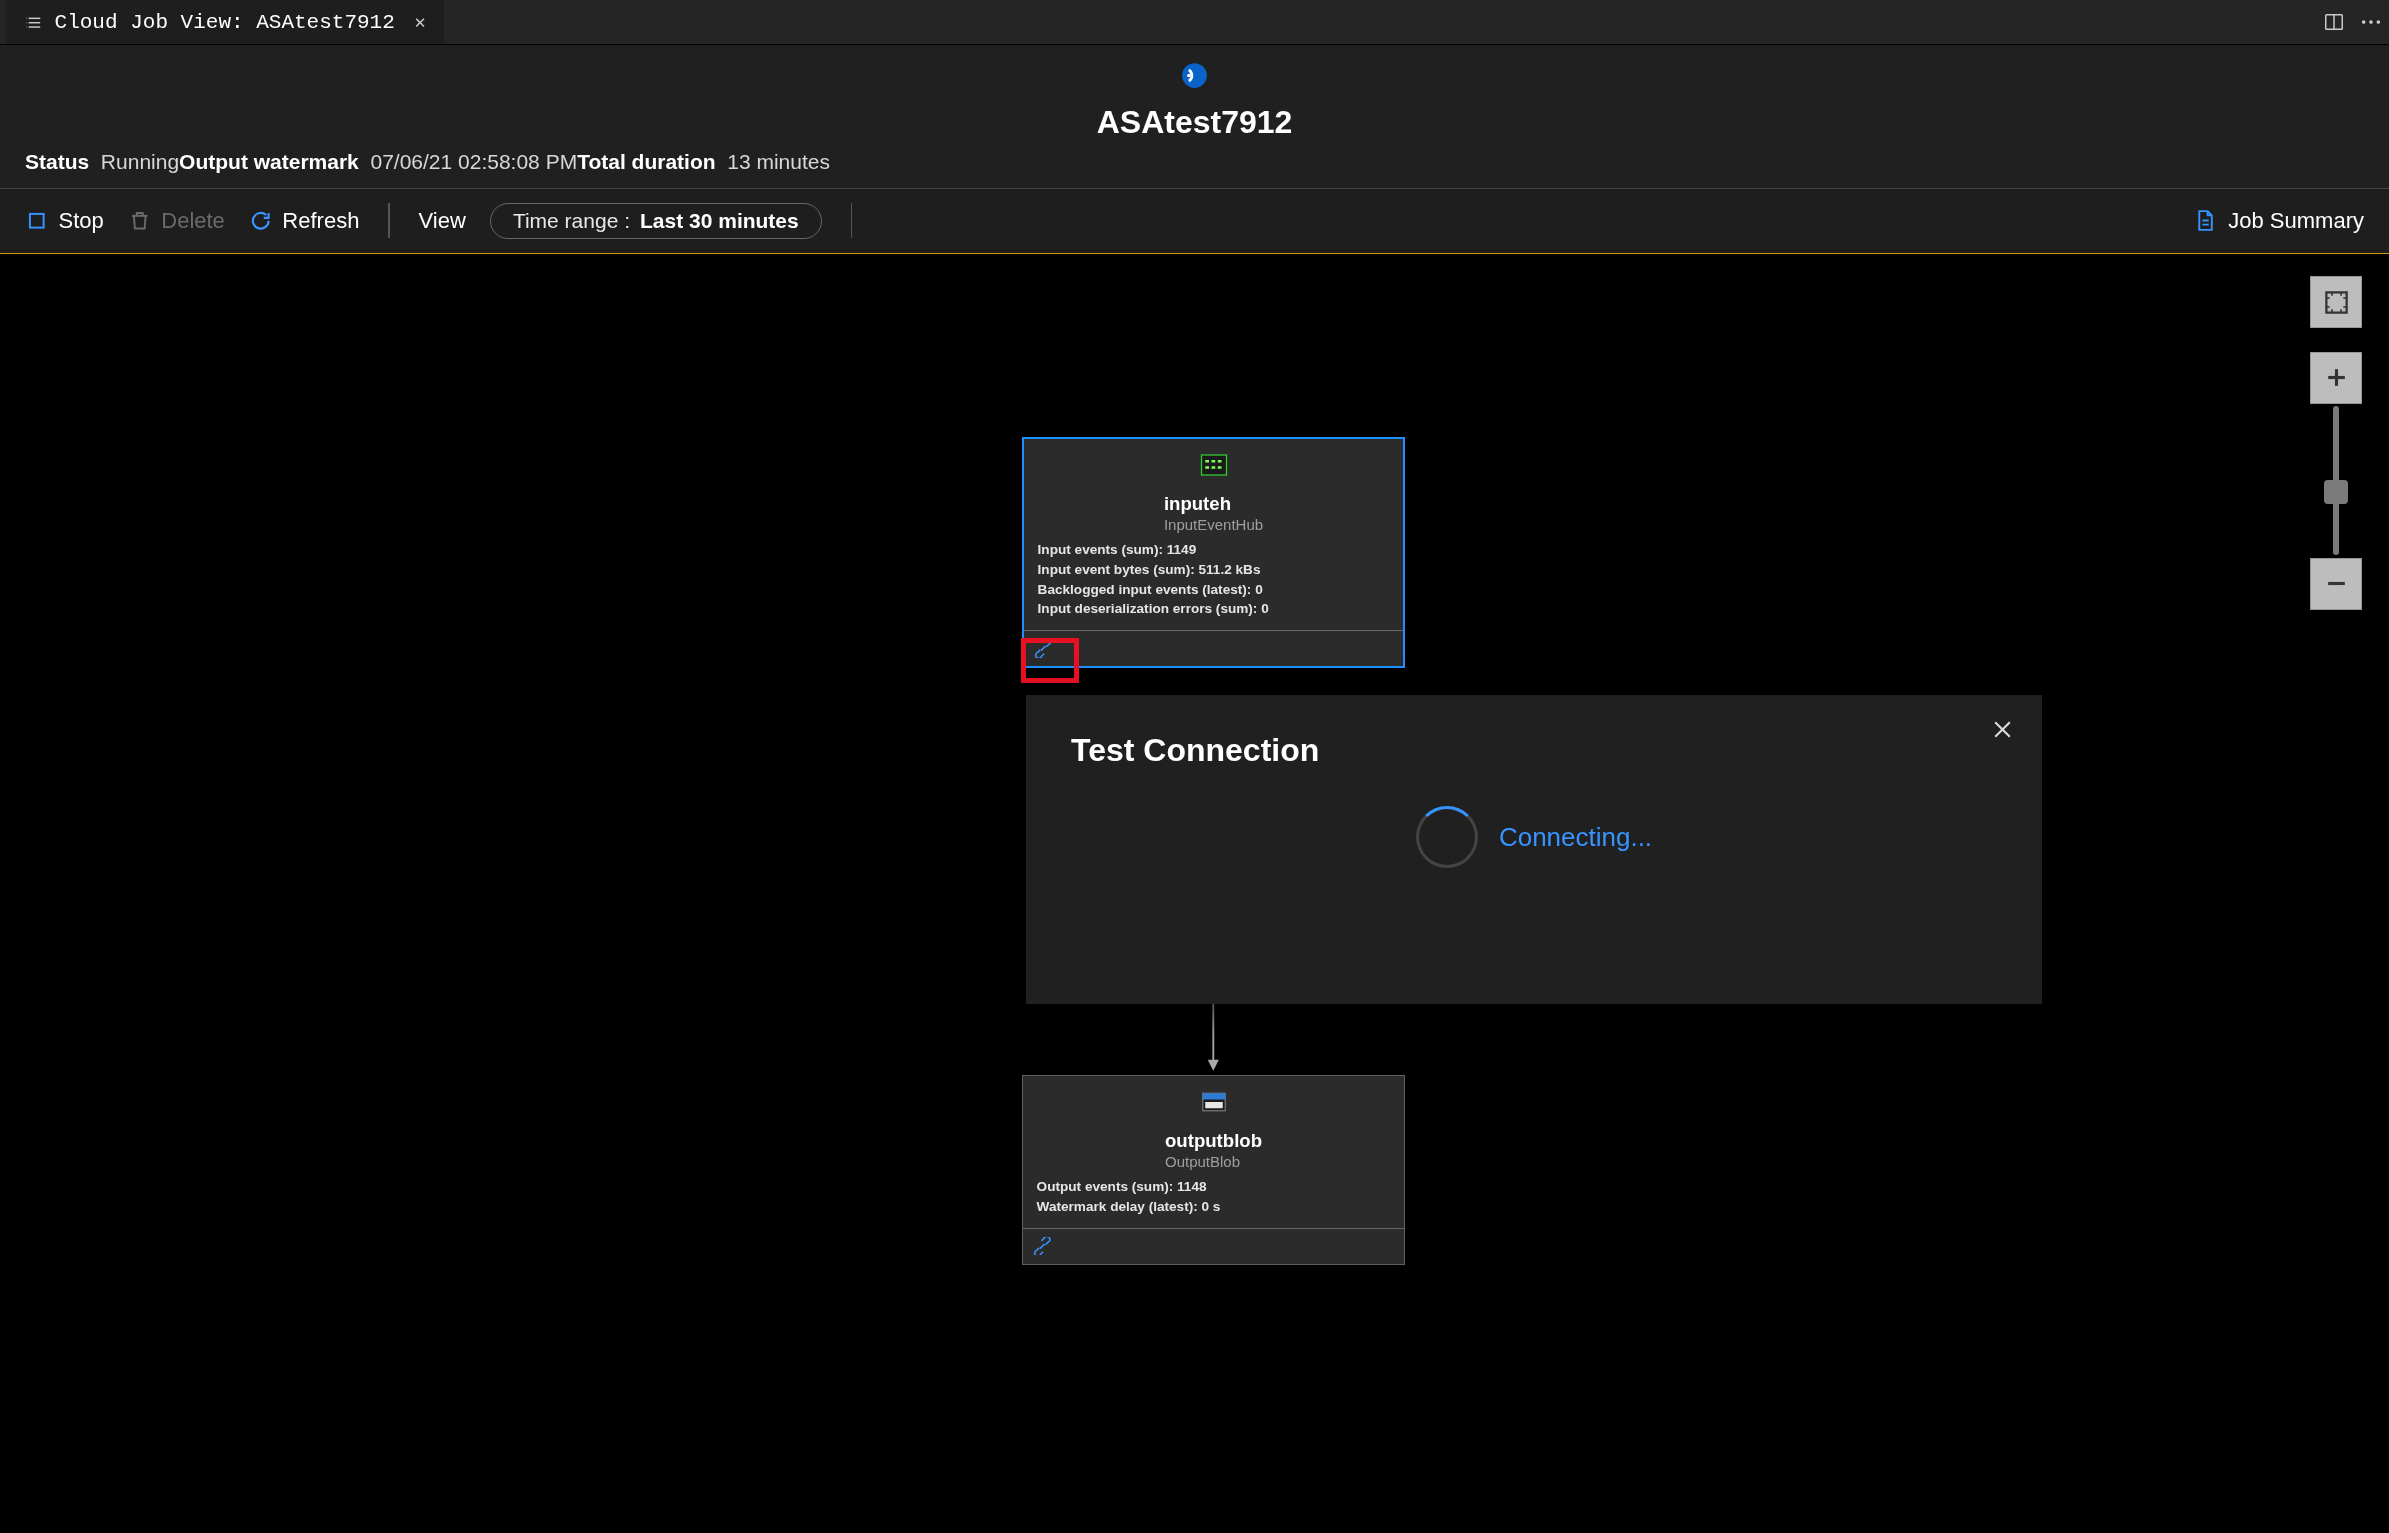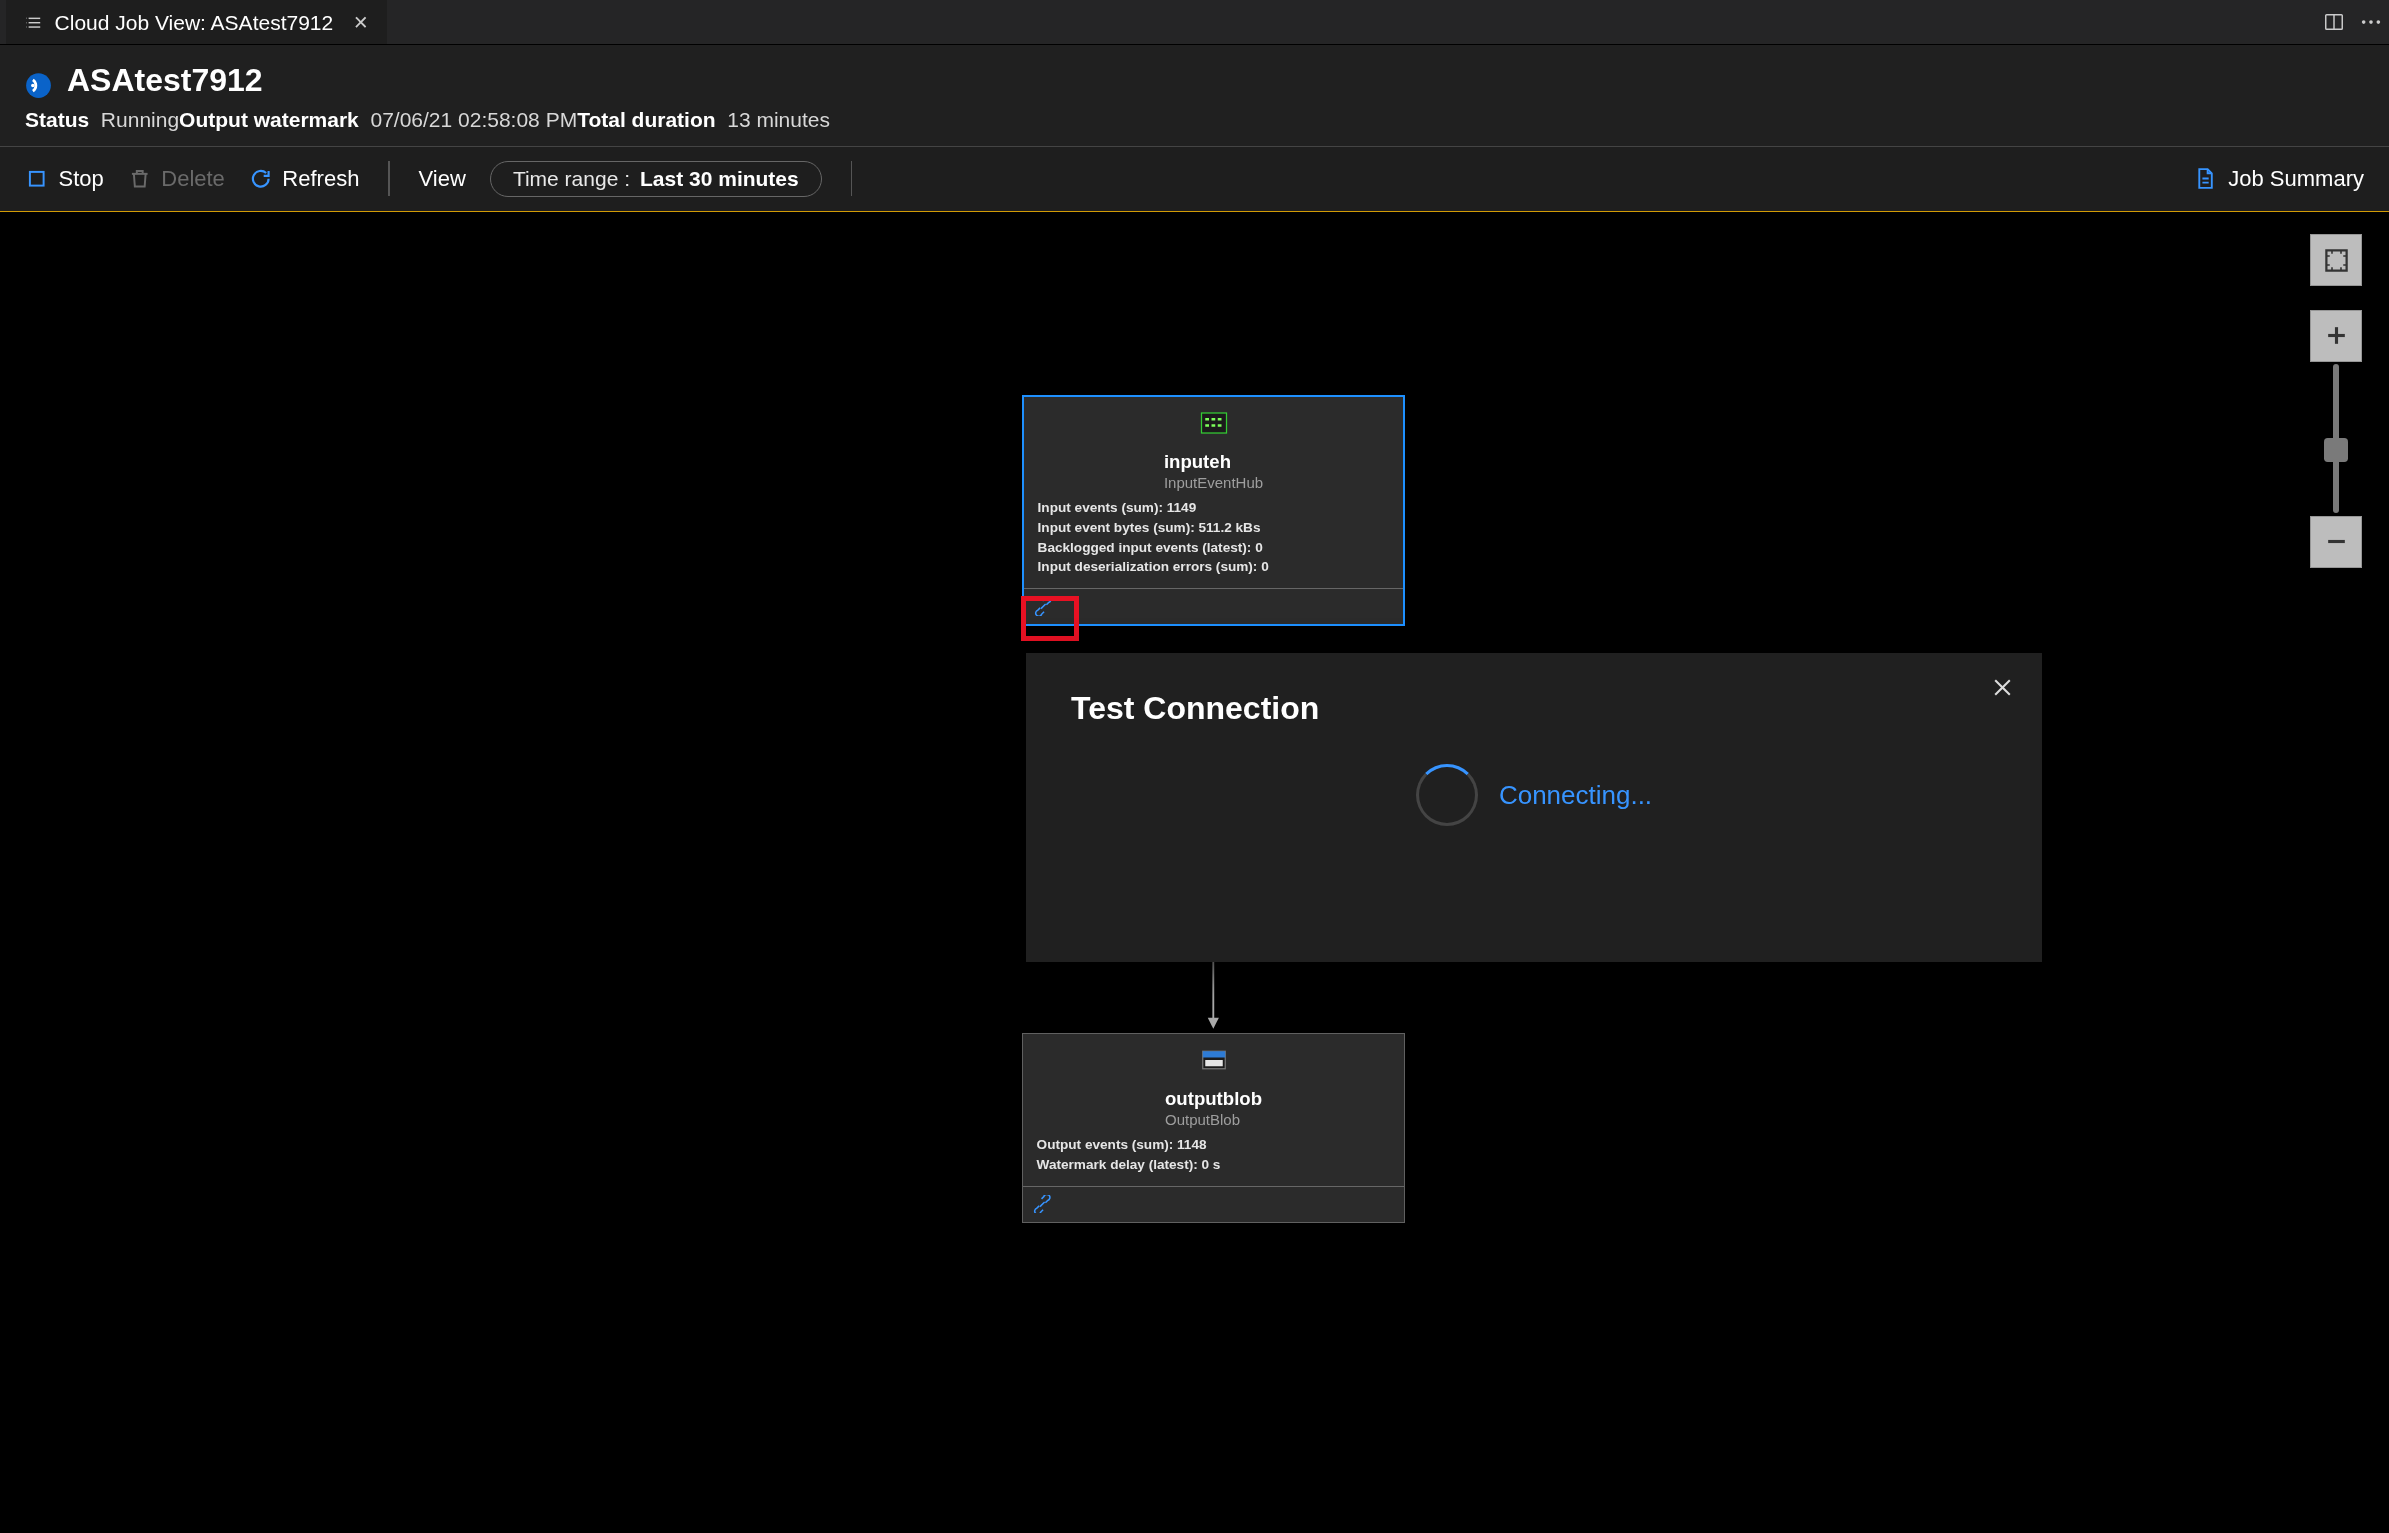--- a/index.html
+++ b/index.html
@@ -31,40 +31,41 @@
   }
 
   
   .tabbar{
     height:45px;
     background:var(--bg1);
     display:flex;
     align-items:stretch;
     padding-left:6.2px;
     border-bottom:0.6px solid #000;
+    font-family:Liberation Mono, monospace;
   }
   .tab{
     display:flex;align-items:center;gap:12.4px;
     background:var(--bg-tab);
     padding:0 18.6px;
     color:#fff;
     font-size:21px;
     border-top:1.2px solid transparent;
   }
   .tab .ic{width:17.4px;height:17.4px;}
   .tab .close{font-size:18.6px;color:#ccc;margin-left:7.4px;cursor:pointer;}
   .tabbar .spacer{flex:1;}
   .tabbar .rbtn{width:37px;display:flex;align-items:center;justify-content:center;color:#ccc;}
 
   
   .jobheader{
     background:#202020;
     padding:17.4px 25px 13.6px 25px;
   }
-  .jobtitle-row{display:flex;align-items:flex-end;gap:15px;}
+  .jobtitle-row{display:flex;align-items:center;gap:15px;flex-direction:column;}
   .jobtitle{font-size:32px;font-weight:700;color:#fff;}
   .azure-ic{width:27px;height:27px;}
   .metarow{display:flex;align-items:center;margin-top:8.7px;font-size:21px;}
   .metarow .lbl{color:#fff;font-weight:600;}
   .metarow .val{color:#d8d8d8;font-weight:400;}
 
   .divider{height:0.6px;background:#444;}
 
   
   .toolbar{

